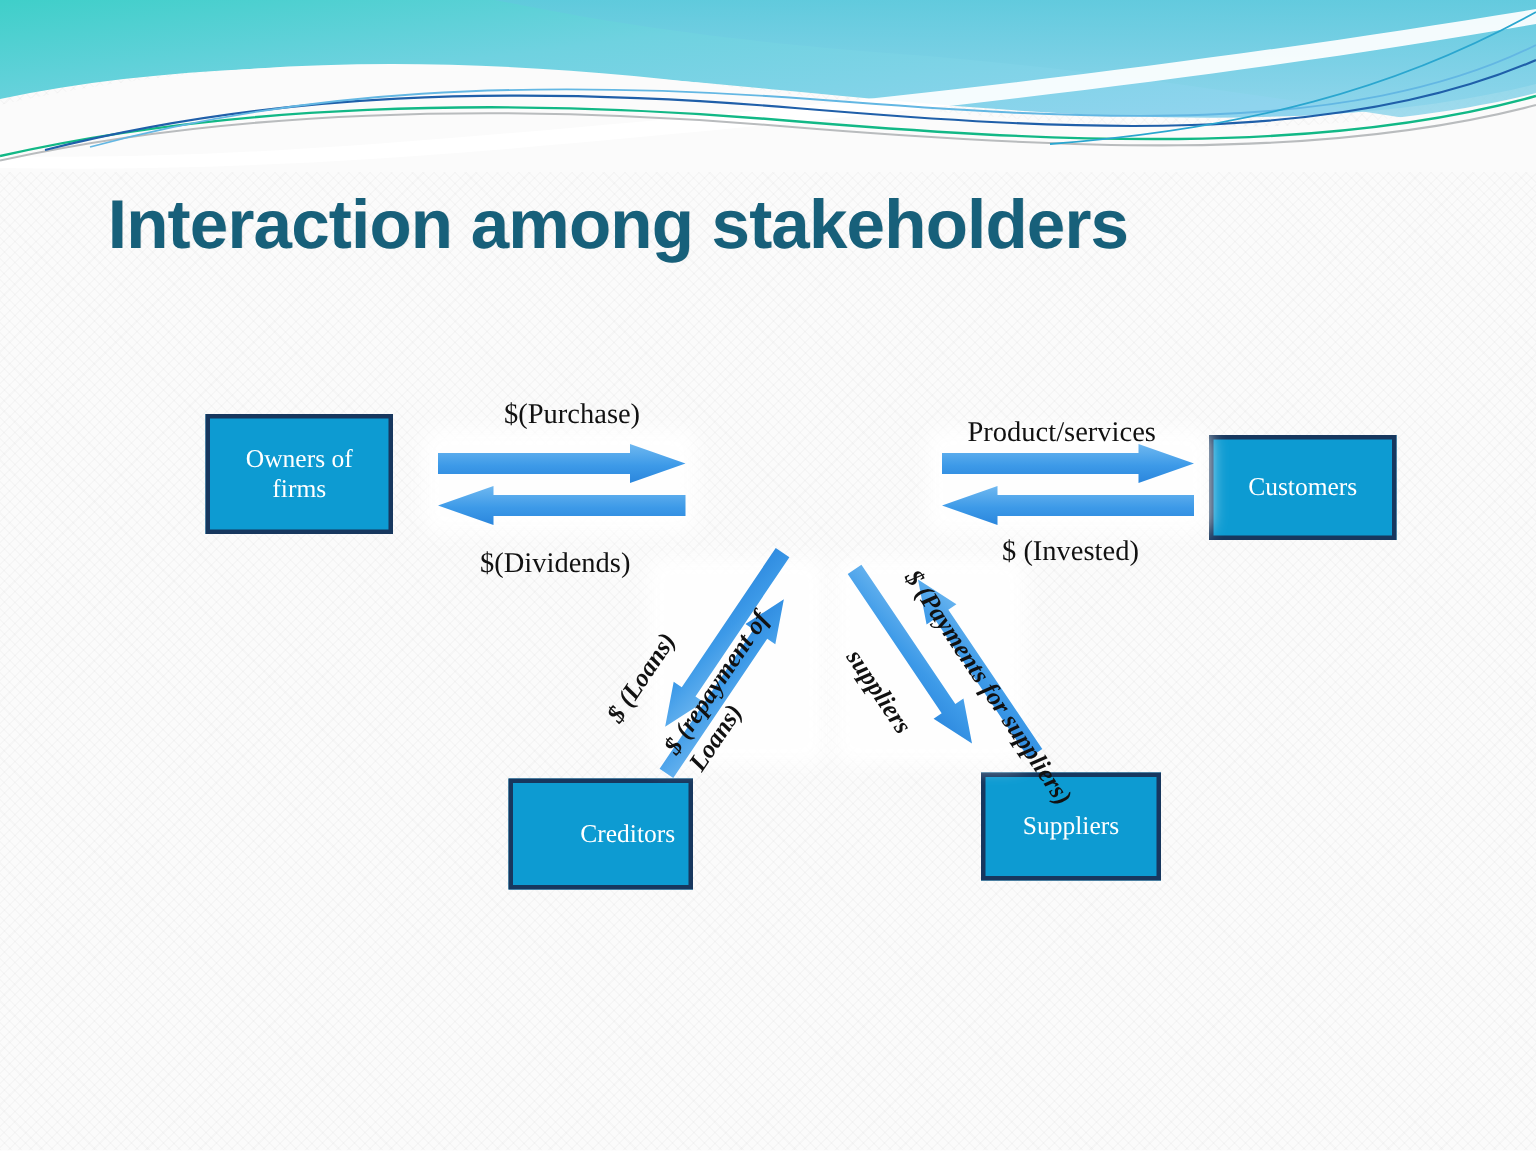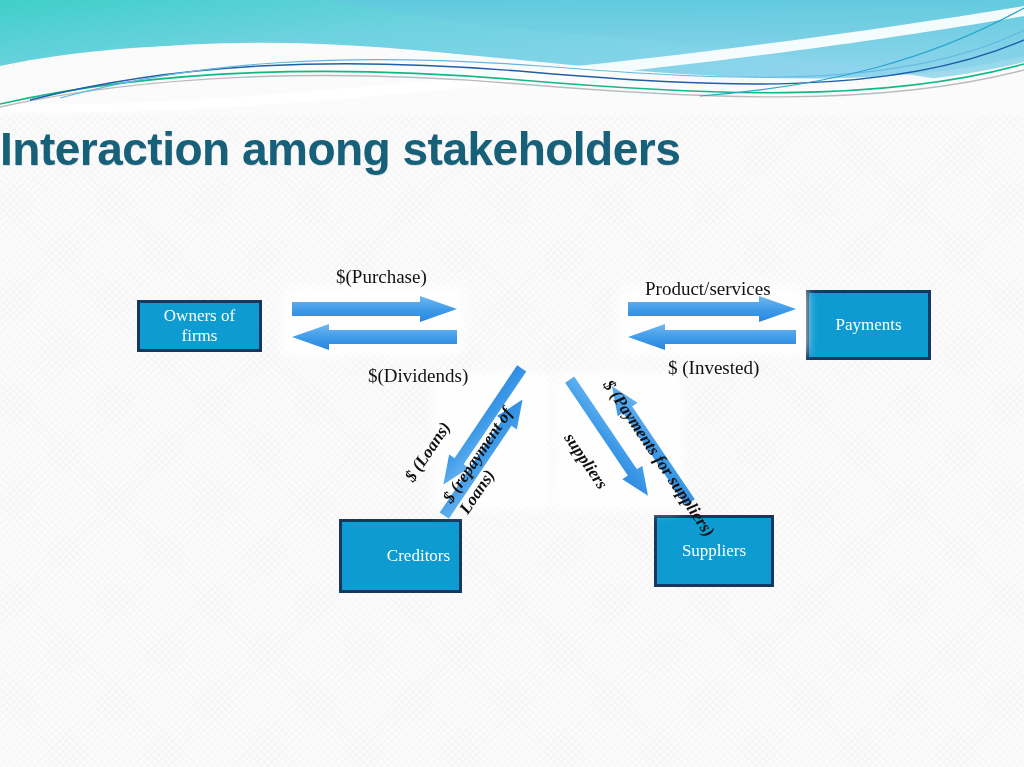--- a/index.html
+++ b/index.html
@@ -29,21 +29,21 @@
     overflow: hidden;
   }
   #header-banner svg { display: block; }
 
   
   #slide-title {
     position: absolute;
     left: 0;
     top: 122px;
     width: 824px;
-    text-align: left;
+    text-align: center;
     font-family: "Liberation Sans", "DejaVu Sans", sans-serif;
     font-weight: bold;
     font-size: 46px;
     letter-spacing: -0.5px;
     color: #17607a;
     text-shadow: 0.5px 0.5px 0 rgba(0,0,0,0.12);
     white-space: nowrap;
   }
 
   
@@ -145,27 +145,27 @@
 
   <div id="slide-title">Interaction among stakeholders</div>
 
   <div id="diagram">
 
     <div class="halo" style="left:282px; top:286px; width:182px; height:70px;"></div>
     <div class="halo" style="left:618px; top:286px; width:188px; height:70px;"></div>
     <div class="halo" style="left:432px; top:372px; width:118px; height:138px; transform:rotate(0deg);"></div>
     <div class="halo" style="left:556px; top:372px; width:128px; height:138px;"></div>
 
-    <div class="node-box" style="left:137px; top:300px; width:125px; height:52px;">
+    <div class="node-box" style="left:137px; top:276px; width:125px; height:80px;">
       <span class="label">Owners of<br>firms</span>
     </div>
 
 
     <div class="node-box" style="left:806px; top:290px; width:125px; height:70px;">
-      <span class="label">Payments</span>
+      <span class="label">Customers</span>
     </div>
 
     <div class="node-box" style="left:339px; top:519px; width:123px; height:74px;padding-left:40px;">
       <span class="label">Creditors</span>
     </div>
 
     <div class="node-box" style="left:654px; top:515px; width:120px; height:72px;">
       <span class="label">Suppliers</span>
     </div>
 
@@ -280,21 +280,21 @@
         </defs>
 
         <g transform="translate(22,6) rotate(56)">
           <path d="M0,4.5 L112,4.5 L112,-2 L140,10 L112,22 L112,15.5 L0,15.5 Z" fill="url(#arrGradDR)"></path>
         </g>
       </svg>
     </div>
 
     <div class="edge-label h" style="left:336px; top:266px;">$(Purchase)</div>
 
-    <div class="edge-label h" style="left:320px; top:365px;margin-left:48px;">$(Dividends)</div>
+    <div class="edge-label h" style="left:320px; top:365px;">$(Dividends)</div>
 
     <div class="edge-label h" style="left:645px; top:266px;margin-top:12px;">Product/services</div>
 
     <div class="edge-label h" style="left:668px; top:357px;">$ (Invested)</div>
 
     <div class="edge-label diag" style="left:409px; top:470px; transform: rotate(-56deg);">$ (Loans)</div>
 
     <div class="edge-label diag" style="left:455px; top:487px; transform: rotate(-56deg); text-align:left;">
       <span class="two-line">$ (repayment of</span>
       <span class="two-line">Loans)</span>

